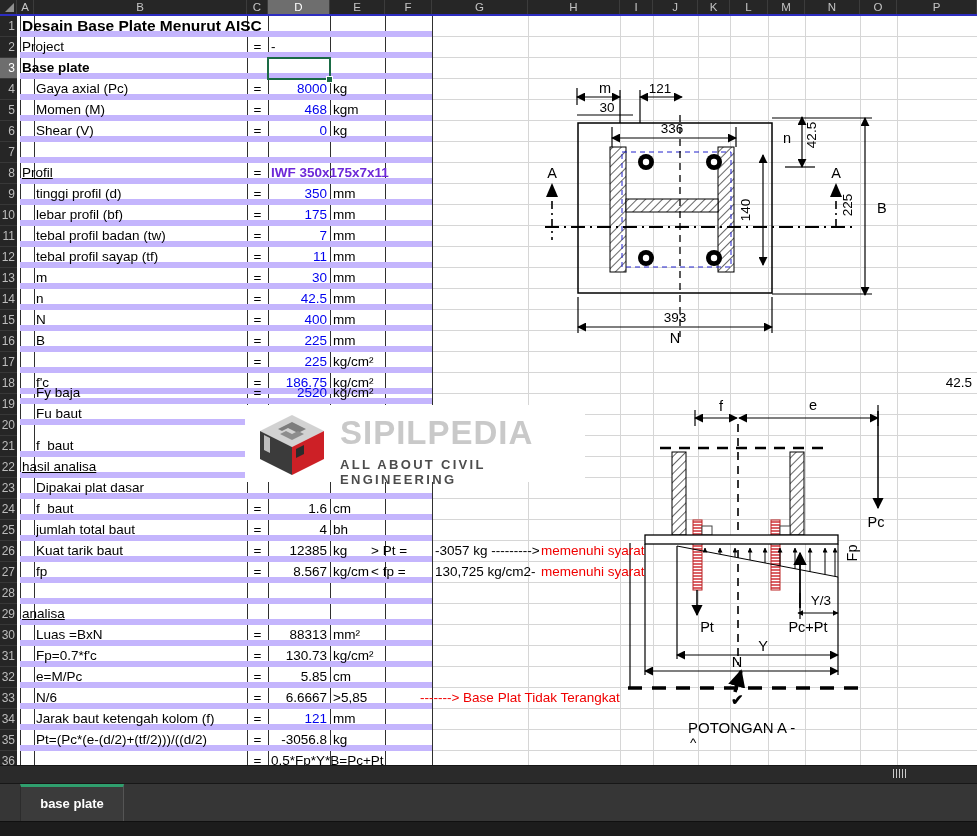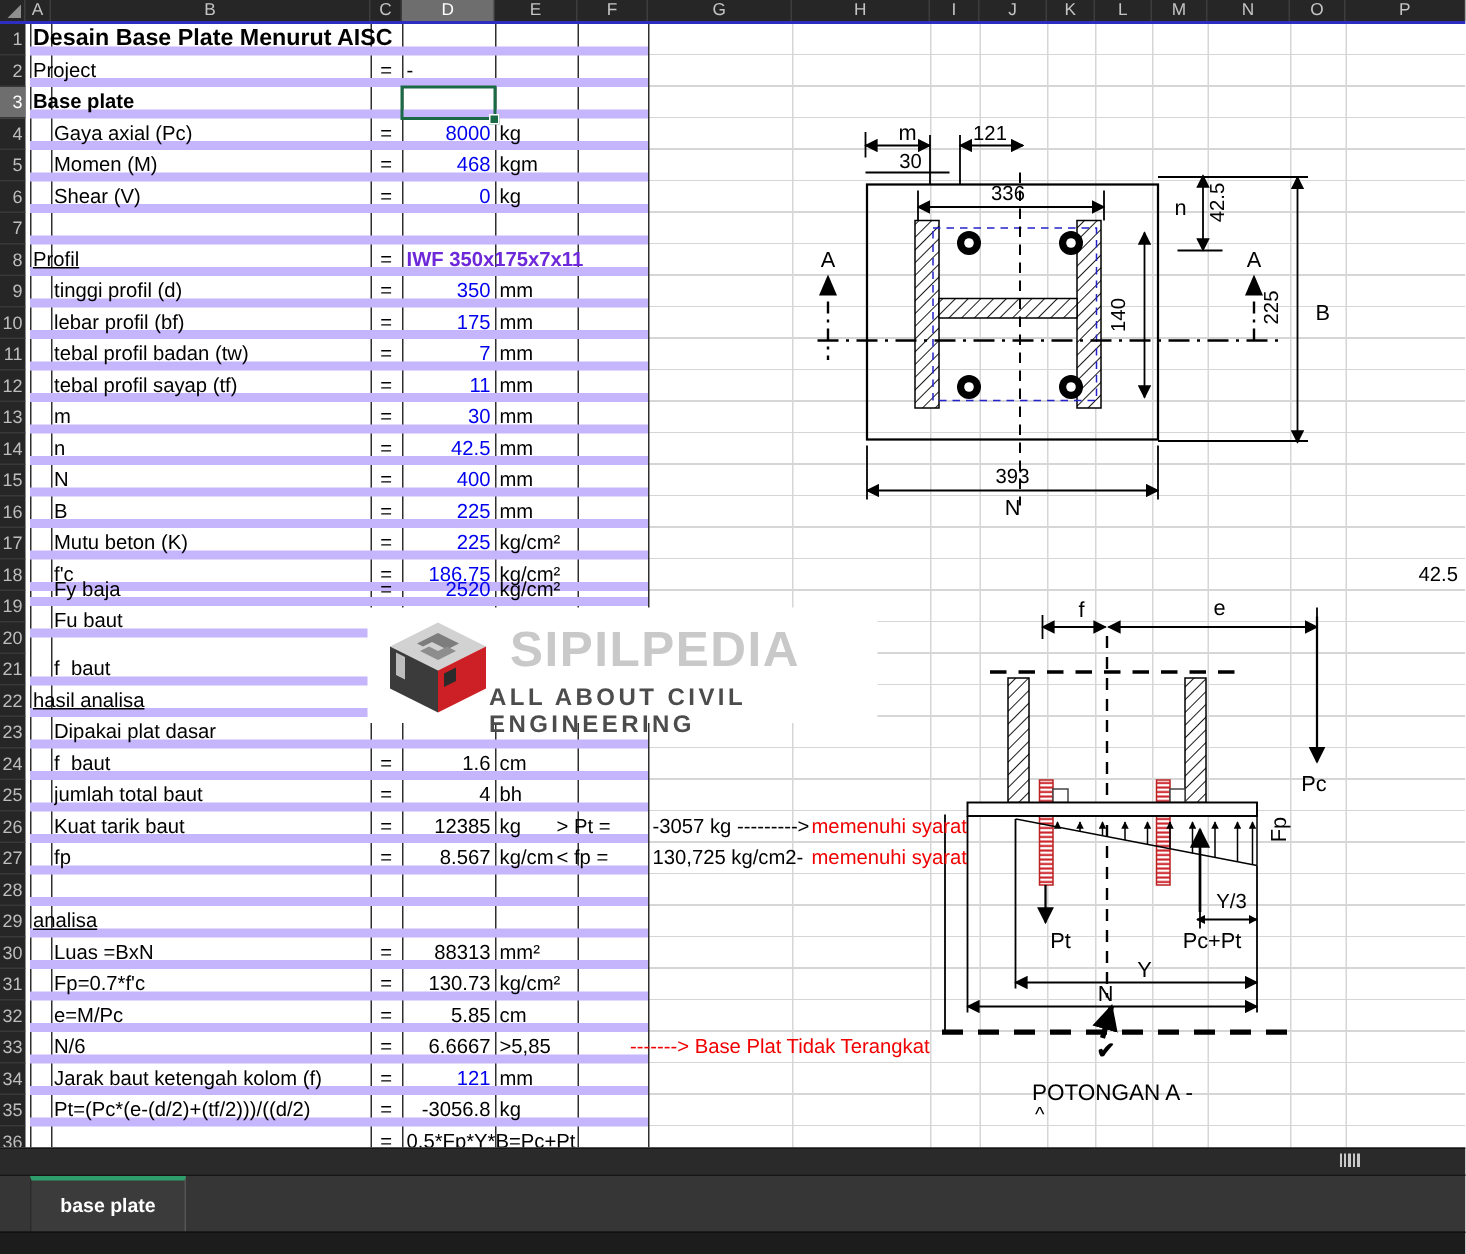--- a/index.html
+++ b/index.html
@@ -47,21 +47,21 @@
   #selection{position:absolute;left:267px;top:41px;width:64px;height:23px;border:2px solid #1a6b45;z-index:7}
   #handle{position:absolute;left:326px;top:60px;width:7px;height:7px;background:#1a6b45;border:1px solid #fff;z-index:8}
   
   .drw{position:absolute;z-index:2}
   svg text{font-family:"Liberation Sans",sans-serif;font-size:13.5px;fill:#000}
   svg text.big{font-size:14.5px}
   svg text.pot{font-size:15px}
   
   #watermark{position:absolute;left:245px;top:389px;width:340px;height:77px;background:#fff;z-index:6}
   #wm-title{position:absolute;left:95px;top:9px;font-size:33px;font-weight:bold;letter-spacing:1px;color:#c9c9c9}
-  #wm-sub{position:absolute;left:81px;top:52px;font-size:16px;font-weight:bold;letter-spacing:2.3px;color:#4c4c4c}
+  #wm-sub{position:absolute;left:95px;top:52px;font-size:13px;font-weight:bold;letter-spacing:2.3px;color:#4c4c4c}
   
   #p18{position:absolute;left:897px;top:357px;width:78px;height:21px;text-align:right;padding-right:3px;font-size:13.5px;line-height:20px;z-index:3}
   
   #hscroll{position:absolute;left:0;top:765px;width:977px;height:18px;background:#2a2a2a;border-top:1px solid #161616;z-index:30}
   #grip{position:absolute;left:893px;top:3px;width:14px;height:9px;
         background:repeating-linear-gradient(to right,#c9c9c9 0 1.5px,transparent 1.5px 3px)}
   #tabbar{position:absolute;left:0;top:783px;width:977px;height:38px;background:#363636;border-top:1px solid #171717;z-index:30}
   #tab-active{position:absolute;left:20px;top:0;width:102px;height:38px;background:#3b3b3b;
               border-top:3px solid #2f9e6d;border-right:1px solid #555;border-left:1px solid #2c2c2c;
               color:#fff;font-weight:bold;font-size:13px;text-align:center;line-height:34px}
@@ -230,21 +230,20 @@
         <span class="val blue">400</span>
         <span class="unit">mm</span>
       </div>
       <div class="row" style="top: 315px;">
         <span class="lab ind clip">B</span>
         <span class="eq">=</span>
         <span class="val blue">225</span>
         <span class="unit">mm</span>
       </div>
       <div class="row" style="top: 336px;">
-        <span class="lab ind clip">Mutu beton (K)</span>
         <span class="eq">=</span>
         <span class="val blue">225</span>
         <span class="unit">kg/cm²</span>
       </div>
       <div class="row" style="top: 357px;">
         <span class="lab ind clip">f'c</span>
         <span class="eq">=</span>
         <span class="val blue">186.75</span>
         <span class="unit">kg/cm²</span>
       </div>

